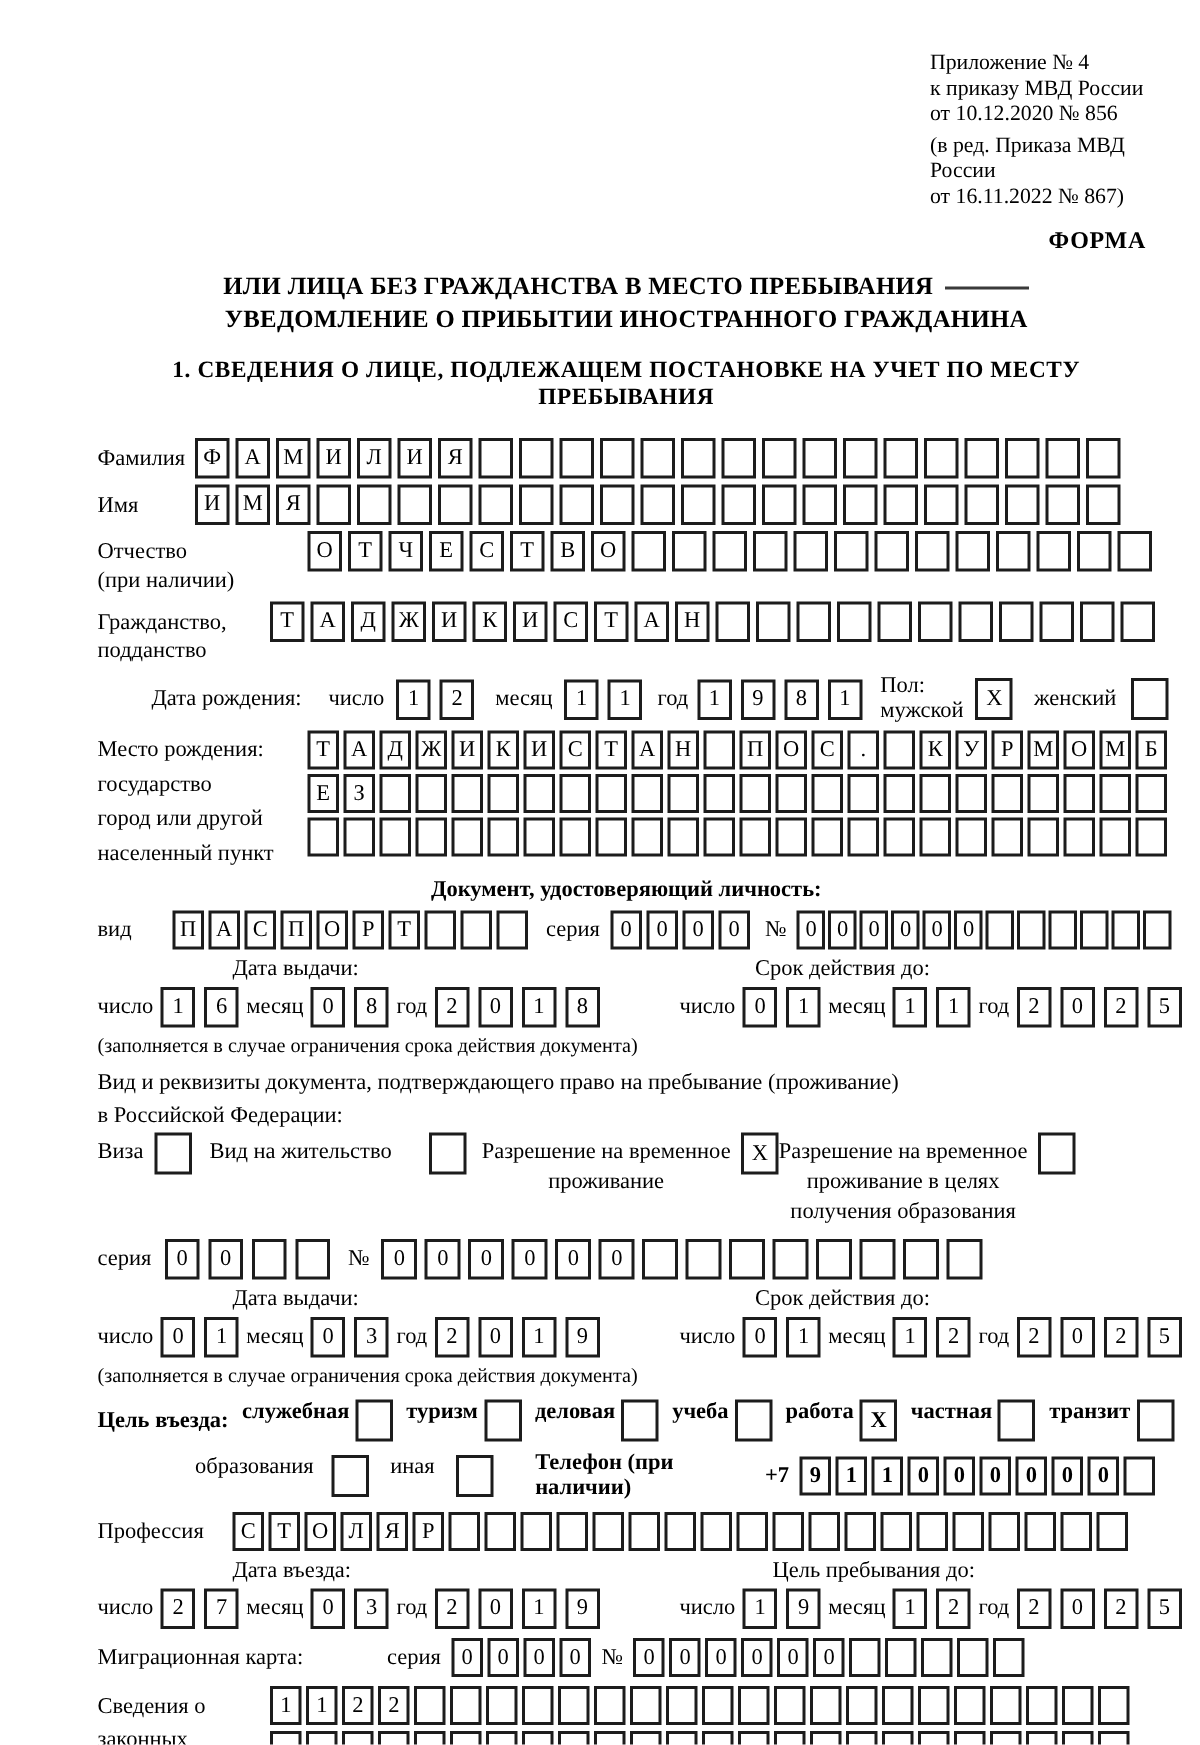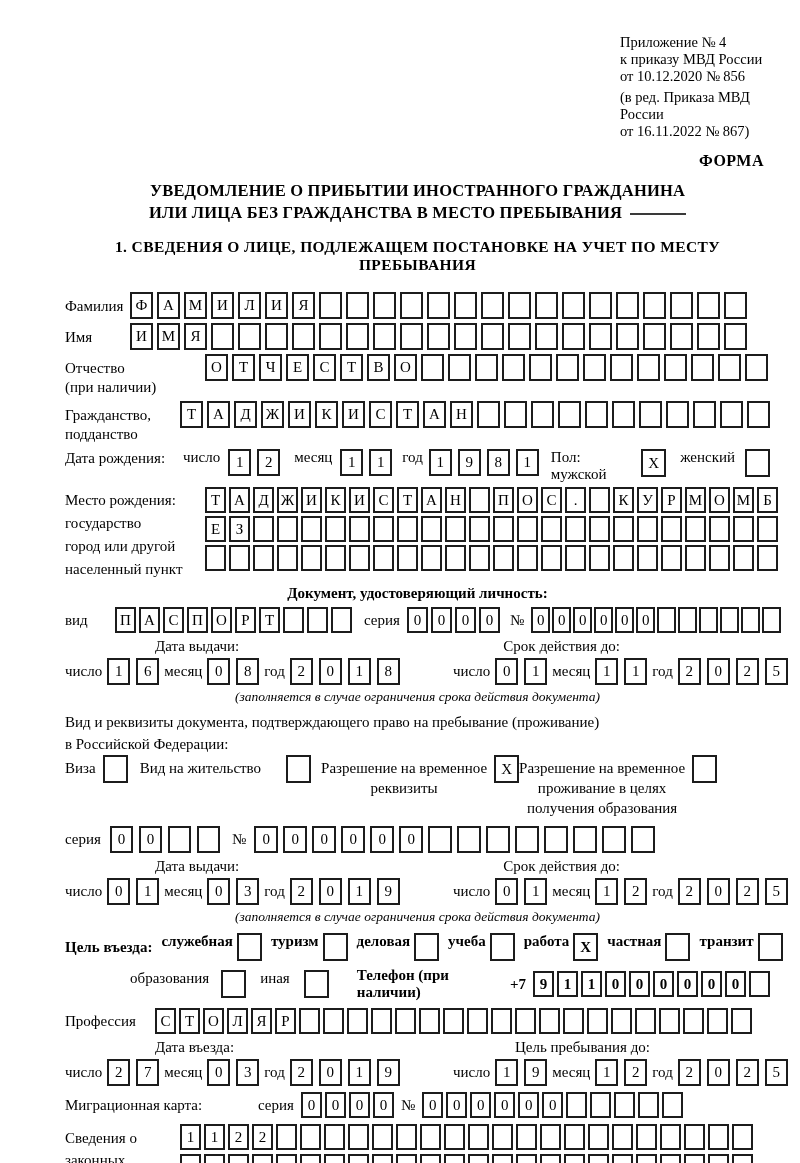--- a/index.html
+++ b/index.html
@@ -32,21 +32,21 @@
 
   .chk{box-sizing:border-box;flex:none;width:25px;height:28px;border:2px solid #1c1c1c;
        display:inline-flex;align-items:center;justify-content:center;font-size:15px;}
 
   
   .dhdrs{display:flex;margin-top:5px;}
   .dhdrs .h1{margin-left:90px;} .dhdrs .h2{margin-left:auto;margin-right:150px;}
   .dgroups{display:flex;align-items:center;margin-top:3px;}
   .dg{display:flex;align-items:center;gap:5px;}
   .dg.right{margin-left:58px;}
-  .note{ text-align:center;font-size:13.5px;margin-top:4px;font-style:italic;}
+  .note{ text-align:left;font-size:13.5px;margin-top:4px;}
 
   .intro{line-height:22px;margin-top:6px;}
   .options{display:flex;align-items:flex-start;margin-top:0;}
   .opt{display:flex;align-items:flex-start;gap:7px;}
   .opt .olbl{text-align:center;line-height:20px;padding-top:3px;}
   .purpose{display:flex;align-items:center;gap:9px;margin-top:8px;flex-wrap:nowrap;font-weight:bold;}
   .purpose .pl{flex:none;}
   .pitem{display:flex;gap:4px;flex:none;}
   .purpose2{display:flex;align-items:center;gap:14px;margin-top:6px;margin-left:65px;}
   .phone{display:flex;align-items:center;gap:7px;font-weight:bold;}
@@ -66,22 +66,22 @@
     <div>к приказу МВД России</div>
     <div>от 10.12.2020 № 856</div>
     <div class="gap"></div>
     <div>(в ред. Приказа МВД России</div>
     <div>от 16.11.2022 № 867)</div>
   </div>
 
   <div class="form-word">ФОРМА</div>
 
   <div class="title">
+    <div><span>ИЛИ ЛИЦА БЕЗ ГРАЖДАНСТВА В МЕСТО ПРЕБЫВАНИЯ</span><span class="blank-line"></span></div>
     <div>УВЕДОМЛЕНИЕ О ПРИБЫТИИ ИНОСТРАННОГО ГРАЖДАНИНА</div>
-    <div><span>ИЛИ ЛИЦА БЕЗ ГРАЖДАНСТВА В МЕСТО ПРЕБЫВАНИЯ</span><span class="blank-line"></span></div>
   </div>
 
   <div class="sec-head">1. СВЕДЕНИЯ О ЛИЦЕ, ПОДЛЕЖАЩЕМ ПОСТАНОВКЕ НА УЧЕТ ПО МЕСТУ ПРЕБЫВАНИЯ</div>
 
   <div class="frow" style="margin-top:18px;">
     <div class="lbl w65">Фамилия</div>
     <div class="cells">
         <span class="cell">Ф</span>
         <span class="cell">А</span>
         <span class="cell">М</span>
@@ -191,21 +191,21 @@
         <span class="cell"></span>
         <span class="cell"></span>
         <span class="cell"></span>
         <span class="cell"></span>
         <span class="cell"></span>
         <span class="cell"></span>
         <span class="cell"></span>
       </div>
   </div>
 
-  <div class="frow" style="align-items:flex-start;">
+  <div class="frow" style="align-items:center;margin-left:36px;">
     <div class="lbl" style="width:118px;padding-top:0;">Дата рождения:</div>
     <span style="margin-right:8px;">число</span>
     <div class="cells dt">
         <span class="cell">1</span>
         <span class="cell">2</span>
       </div>
     <span style="margin:0 8px 0 14px;">месяц</span>
     <div class="cells dt">
         <span class="cell">1</span>
         <span class="cell">1</span>
@@ -408,21 +408,21 @@
       <span class="olbl">Виза</span>
       <span class="chk"></span>
     </div>
     <div class="opt" style="margin-left:12px;">
       <span class="olbl">Вид на жительство</span>
       <span class="chk" style="margin-left:18px;"></span>
     </div>
     <div class="opt" style="margin-left:10px;">
       <span class="olbl">
         <div>Разрешение на временное</div>
-        <div>реквизиты</div>
+        <div>проживание</div>
       </span>
       <span class="chk">X</span>
     </div>
     <div class="opt">
       <span class="olbl">
         <div>Разрешение на временное</div>
         <div>проживание в целях</div>
         <div>получения образования</div>
       </span>
       <span class="chk"></span>

